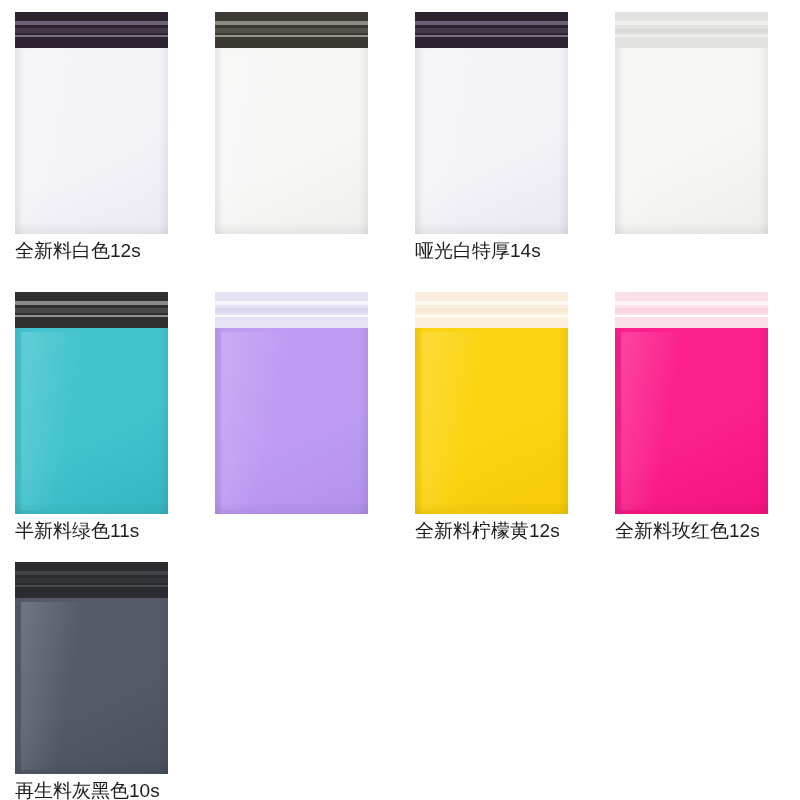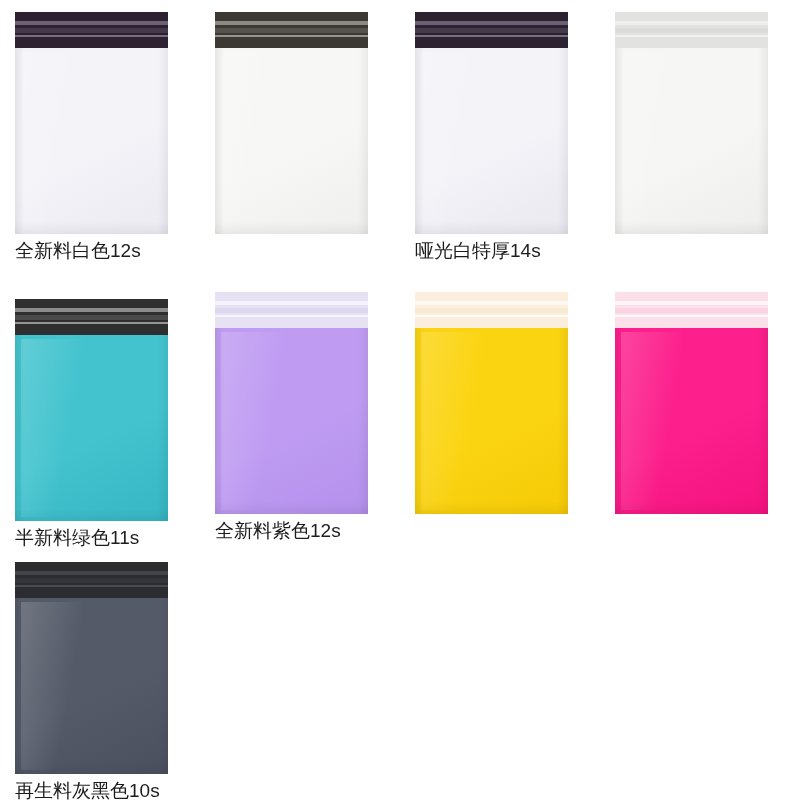--- a/index.html
+++ b/index.html
@@ -179,21 +179,21 @@
         </div>
         <div class="bag-body">
           <div class="body-base" style="background: linear-gradient(155deg, rgb(246, 246, 244) 0%, rgb(246, 246, 244) 55%, rgb(238, 238, 236) 100%);"></div>
           <div class="body-sheen"></div>
           <div class="body-shadow-l"></div>
           <div class="body-shadow-r"></div>
           <div class="body-shadow-b"></div>
         </div>
       </div>
     </div>
-    <div class="cell" style="left: 0px; top: 287px;">
+    <div class="cell" style="left: 0px; top: 280px;">
       <div class="bag">
         <div class="bag-flap">
           <div class="flap-base" style="background: rgb(47, 47, 47);"></div>
           <div class="flap-stripe s1" style="background: rgb(139, 139, 139);"></div>
           <div class="flap-stripe s2" style="background: rgb(74, 74, 74);"></div>
           <div class="flap-stripe s3" style="background: rgb(148, 148, 148);"></div>
         </div>
         <div class="bag-body">
           <div class="body-base" style="background: linear-gradient(155deg, rgb(66, 195, 206) 0%, rgb(66, 195, 206) 55%, rgb(53, 182, 194) 100%);"></div>
           <div class="body-sheen"></div>
@@ -213,55 +213,56 @@
           <div class="flap-stripe s3" style="background: rgb(247, 246, 252);"></div>
         </div>
         <div class="bag-body">
           <div class="body-base" style="background: linear-gradient(155deg, rgb(191, 156, 242) 0%, rgb(191, 156, 242) 55%, rgb(180, 144, 236) 100%);"></div>
           <div class="body-sheen"></div>
           <div class="body-shadow-l"></div>
           <div class="body-shadow-r"></div>
           <div class="body-shadow-b"></div>
         </div>
       </div>
-      <div class="caption">全新料紫色12s</div>
     </div>
     <div class="cell" style="left: 400px; top: 280px;">
       <div class="bag">
         <div class="bag-flap">
           <div class="flap-base" style="background: rgb(251, 238, 221);"></div>
           <div class="flap-stripe s1" style="background: rgb(254, 250, 243);"></div>
           <div class="flap-stripe s2" style="background: rgb(248, 233, 211);"></div>
           <div class="flap-stripe s3" style="background: rgb(255, 253, 248);"></div>
         </div>
         <div class="bag-body">
           <div class="body-base" style="background: linear-gradient(155deg, rgb(251, 212, 17) 0%, rgb(251, 212, 17) 55%, rgb(245, 202, 6) 100%);"></div>
           <div class="body-sheen"></div>
           <div class="body-shadow-l"></div>
           <div class="body-shadow-r"></div>
           <div class="body-shadow-b"></div>
         </div>
       </div>
+      <div class="caption">全新料柠檬黄12s</div>
     </div>
     <div class="cell" style="left: 600px; top: 280px;">
       <div class="bag">
         <div class="bag-flap">
           <div class="flap-base" style="background: rgb(251, 224, 234);"></div>
           <div class="flap-stripe s1" style="background: rgb(253, 244, 248);"></div>
           <div class="flap-stripe s2" style="background: rgb(249, 211, 226);"></div>
           <div class="flap-stripe s3" style="background: rgb(254, 250, 252);"></div>
         </div>
         <div class="bag-body">
           <div class="body-base" style="background: linear-gradient(155deg, rgb(252, 31, 140) 0%, rgb(252, 31, 140) 55%, rgb(245, 18, 127) 100%);"></div>
           <div class="body-sheen"></div>
           <div class="body-shadow-l"></div>
           <div class="body-shadow-r"></div>
           <div class="body-shadow-b"></div>
         </div>
       </div>
+      <div class="caption">全新料玫红色12s</div>
     </div>
     <div class="cell r3" style="left: 0px; top: 552px;">
       <div class="bag">
         <div class="bag-flap">
           <div class="flap-base" style="background: rgb(43, 44, 48);"></div>
           <div class="flap-stripe s1" style="background: rgb(67, 68, 74);"></div>
           <div class="flap-stripe s2" style="background: rgb(52, 53, 58);"></div>
           <div class="flap-stripe s3" style="background: rgb(74, 75, 82);"></div>
         </div>
         <div class="bag-body">

